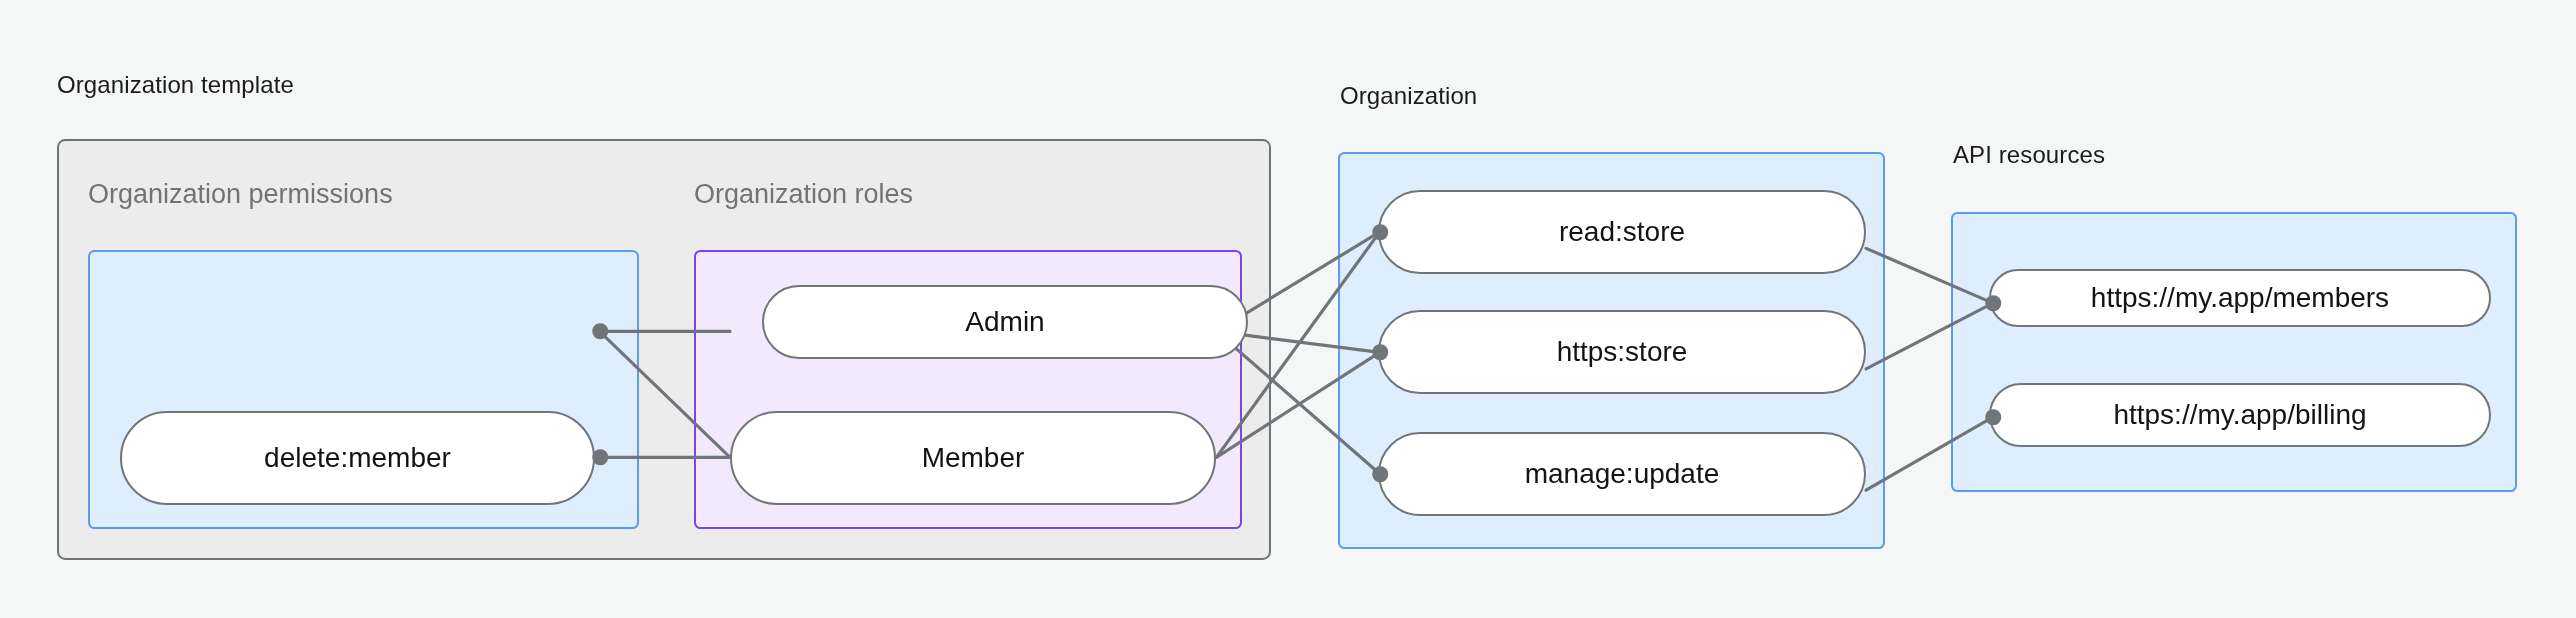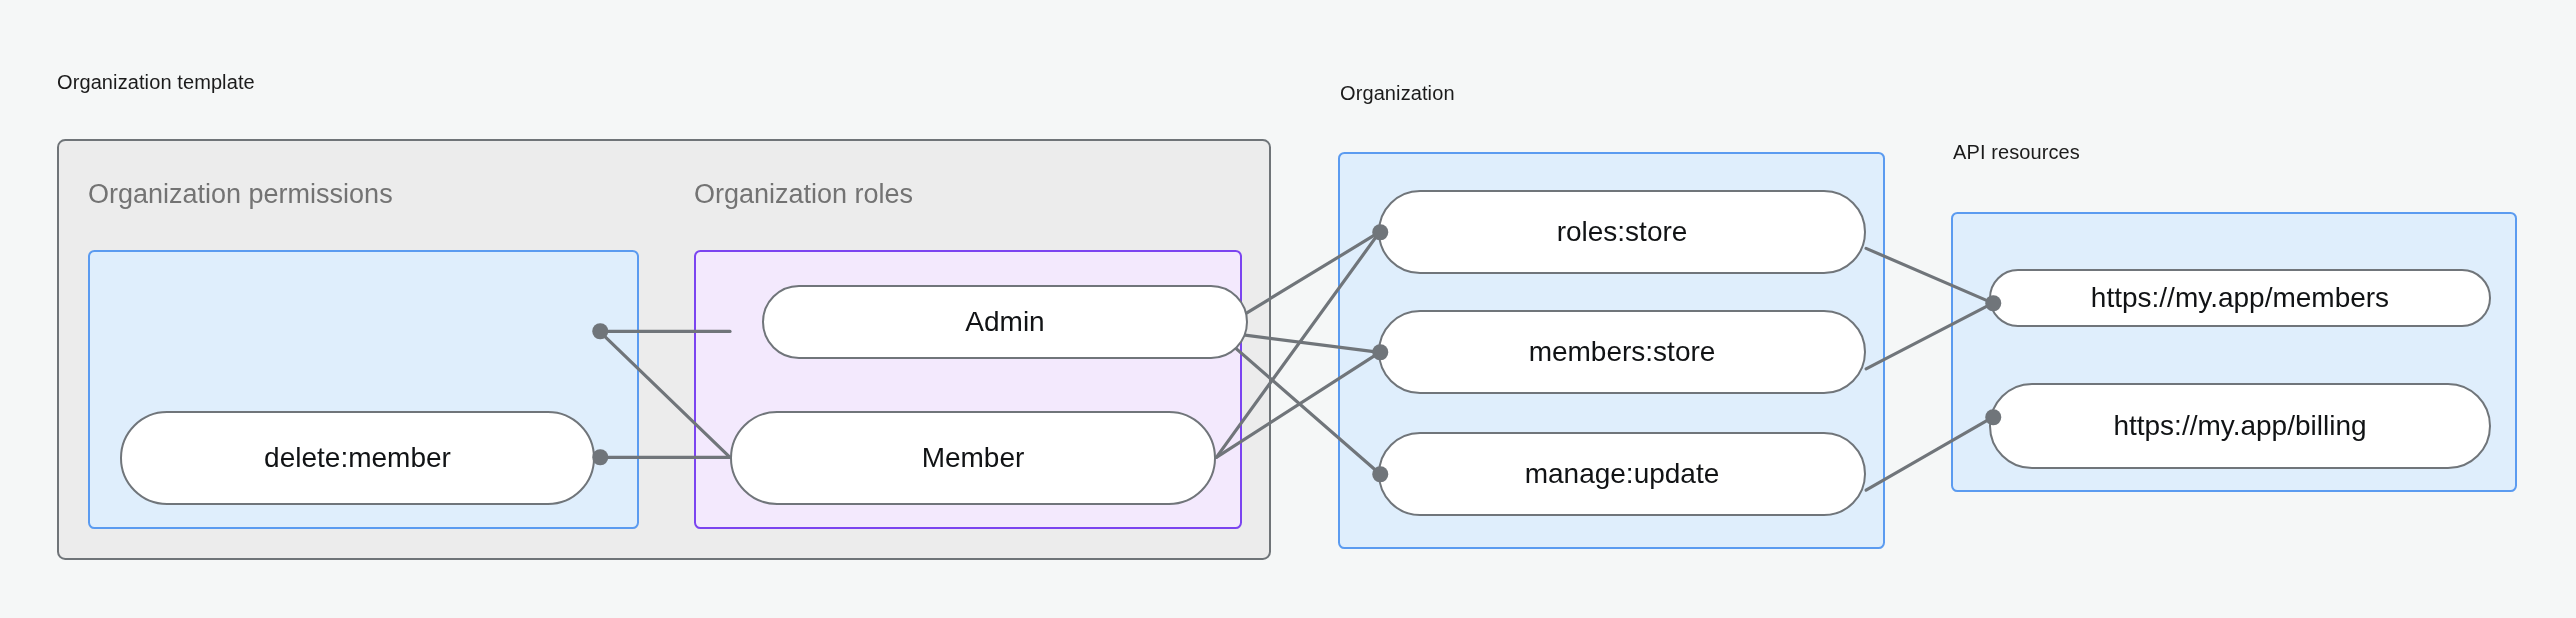--- a/index.html
+++ b/index.html
@@ -20,21 +20,21 @@
   #edge-layer {
     position: absolute;
     left: 0; top: 0;
     width: 2576px;
     height: 619px;
     pointer-events: none;
     z-index: 5;
   }
   .group-label {
     position: absolute;
-    font-size: 20px;
+    font-size: 24px;
     color: #1b1b1b;
     letter-spacing: 0.1px;
     white-space: nowrap;
     z-index: 2;
   }
   .sub-label {
     position: absolute;
     font-size: 27px;
     color: #737373;
     white-space: nowrap;
@@ -120,25 +120,25 @@
       <line x1="1333" y1="501" x2="1512" y2="386"></line>
       <line x1="2045" y1="272" x2="2184" y2="332"></line>
       <line x1="2045" y1="404" x2="2184" y2="332"></line>
       <line x1="2045" y1="537" x2="2184" y2="457"></line>
     </g>
   </svg>
 
   <div class="pill" style="left:120px; top:411px; width:475px; height:94px;">delete:member</div>
   <div class="pill" style="left:762px; top:285px; width:486px; height:74px;">Admin</div>
   <div class="pill" style="left:730px; top:411px; width:486px; height:94px;">Member</div>
-  <div class="pill" style="left:1378px; top:190px; width:488px; height:84px;">roles:store</div>
-  <div class="pill" style="left:1378px; top:310px; width:488px; height:84px;">members:store</div>
+  <div class="pill" style="left:1378px; top:190px; width:488px; height:84px;">read:store</div>
+  <div class="pill" style="left:1378px; top:310px; width:488px; height:84px;">https:store</div>
   <div class="pill" style="left:1378px; top:432px; width:488px; height:84px;">manage:update</div>
   <div class="pill" style="left:1989px; top:269px; width:502px; height:58px;">https://my.app/members</div>
-  <div class="pill" style="left:1989px; top:383px; width:502px; height:86px;">https://my.app/billing</div>
+  <div class="pill" style="left:1989px; top:383px; width:502px; height:64px;">https://my.app/billing</div>
 
   <div class="port" style="left:600px;  top:331px;"></div>
   <div class="port" style="left:600px;  top:457px;"></div>
   <div class="port" style="left:1380px; top:232px;"></div>
   <div class="port" style="left:1380px; top:352px;"></div>
   <div class="port" style="left:1380px; top:474px;"></div>
   <div class="port" style="left:1993px; top:303px;"></div>
   <div class="port" style="left:1993px; top:417px;"></div>
 
 </div>

